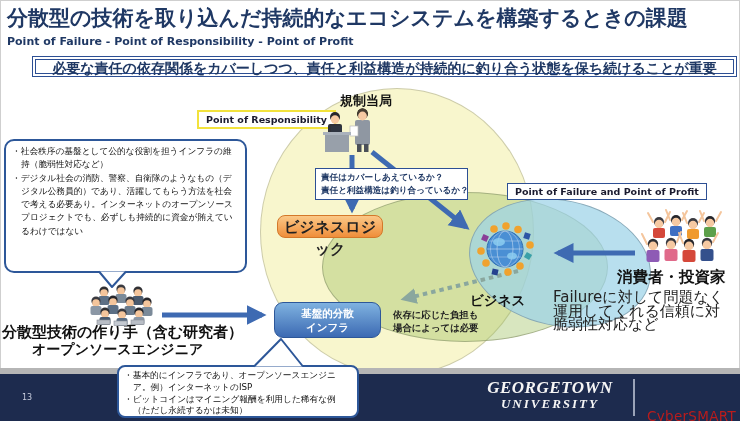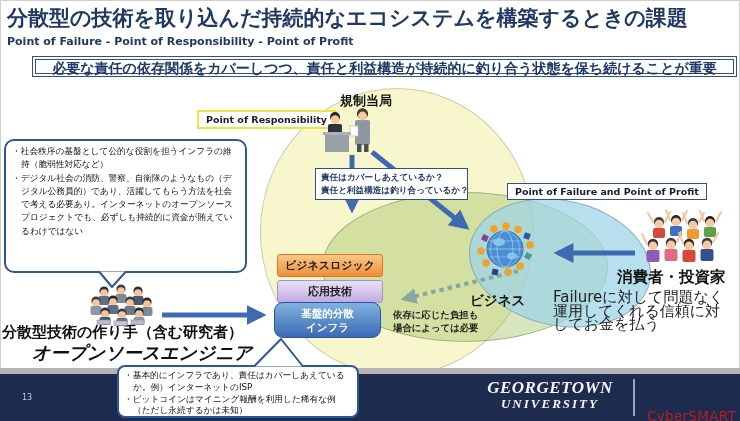--- a/index.html
+++ b/index.html
@@ -21,32 +21,32 @@
   .ell-blue{left:468px;top:200px;width:184px;height:126px;background:rgba(156,210,232,.72);border:1.5px solid rgba(120,150,165,.7);transform:rotate(12deg);z-index:1;}
   
   #arrow-layer{left:0;top:0;z-index:2;pointer-events:none;}
   #top-layer{left:0;top:0;z-index:4;pointer-events:none;}
   
   .lvl3{z-index:3;}
   .por-label{left:197px;top:110px;padding:2px 7px;background:#fff;border:2.5px solid #f2e23c;font-size:9.5px;font-weight:600;color:#1a1a2e;white-space:nowrap;}
   .pofp-label{left:507px;top:183px;padding:2px 7px;background:#fff;border:1.5px solid #2d4f94;font-size:9.5px;font-weight:600;color:#1a1a2e;white-space:nowrap;}
   .qbox{left:315px;top:168px;width:153px;height:32px;background:#fff;border:1.5px solid #2d4f94;box-sizing:border-box;
     font-size:8.6px;line-height:13px;color:#1f3864;font-weight:600;padding:2px 0 0 5px;white-space:nowrap;}
-  .stackbox{width:106px;height:23px;border-radius:3px;box-sizing:border-box;text-align:center;font-weight:bold;font-size:11px;color:#222;margin-top:39px;}
+  .stackbox{width:106px;height:23px;border-radius:8px;box-sizing:border-box;text-align:center;font-weight:bold;font-size:15px;color:#222;}
   .biz-logic{left:277px;top:215px;line-height:22px;background:linear-gradient(#fbc887,#ef8e3a);border:1px solid #d4782a;}
   .app-tech{left:277px;top:241px;line-height:22px;background:linear-gradient(#e9e0f6,#c2abe2);border:1px solid #a78fd2;}
   .infra{left:274px;top:302px;width:107px;height:36px;border-radius:9px;box-sizing:border-box;
     background:linear-gradient(#7fb2e0,#3c6ab3);border:1px solid #2d5799;color:#fff;font-weight:bold;font-size:10.5px;
     text-align:center;line-height:13.5px;padding-top:4px;}
   .actor{font-weight:bold;color:#111;white-space:nowrap;}
   .regulator-label{left:318px;top:92px;font-size:13px;margin-left:22px;}
   .business-label{left:470px;top:292px;font-size:13.5px;}
   .consumers-label{left:617px;top:267px;font-size:15.5px;}
   .makers1{left:2px;top:323px;font-size:15px;}
-  .makers2{left:32px;top:341px;font-size:18px;font-style:italic;}
+  .makers2{left:32px;top:341px;font-size:14px;}
   .note{color:#222;white-space:nowrap;}
   .dep-note{left:393px;top:308px;font-size:9.4px;line-height:13px;font-weight:600;}
   .pay-note{left:553px;top:291px;font-size:15px;line-height:13.5px;font-weight:500;}
   
   .bubble{background:#fff;border:2px solid #2d5799;box-sizing:border-box;color:#111;}
   .left-bubble{left:4px;top:139px;width:243px;height:134px;border-radius:10px;padding:4px 6px;font-size:8.7px;line-height:13.3px;}
   .bottom-bubble{left:117px;top:365px;width:242px;height:53px;border-radius:8px;padding:3px 5px;font-size:8.7px;line-height:11.8px;}
   .bullet{padding-left:9px;text-indent:-9px;}
   
   .gray-strip{left:0;top:368px;width:740px;height:7px;background:#b5b5b5;z-index:2;}
@@ -91,52 +91,51 @@
 
   <div class="abs lvl3 por-label">Point of Responsibility</div>
   <div class="abs lvl3 pofp-label">Point of Failure and Point of Profit</div>
 
   <div class="abs lvl3 qbox">
     <div>責任はカバーしあえているか？</div>
     <div>責任と利益構造は釣り合っているか？</div>
   </div>
 
   <div class="abs lvl3 stackbox biz-logic">ビジネスロジック</div>
-  <div class="abs lvl3 stackbox app-tech">応用技術</div>
   <div class="abs lvl3 infra">
     <div>基盤的分散</div>
     <div>インフラ</div>
   </div>
 
   <div class="abs lvl3 actor regulator-label">規制当局</div>
   <div class="abs lvl3 actor business-label">ビジネス</div>
   <div class="abs lvl3 actor consumers-label">消費者・投資家</div>
   <div class="abs lvl3 actor makers1">分散型技術の作り手（含む研究者）</div>
   <div class="abs lvl3 actor makers2">オープンソースエンジニア</div>
 
   <div class="abs lvl3 note dep-note">
     <div>依存に応じた負担も</div>
     <div>場合によっては必要</div>
   </div>
   <div class="abs lvl3 note pay-note">
     <div>Failureに対して問題なく</div>
     <div>運用してくれる信頼に対</div>
-    <div>してお金を払う</div>
+    <div>脆弱性対応など</div>
   </div>
 
   <div class="abs lvl3 bubble left-bubble">
     <div class="bullet">・社会秩序の基盤として公的な役割を担うインフラの維持（脆弱性対応など）</div>
     <div class="bullet">・デジタル社会の消防、警察、自衛隊のようなもの（デジタル公務員的）であり、活躍してもらう方法を社会で考える必要あり。インターネットのオープンソースプロジェクトでも、必ずしも持続的に資金が賄えているわけではない</div>
   </div>
 
   <div class="abs gray-strip"></div>
   <div class="abs footer-bar"></div>
 
   <div class="abs lvl3 bubble bottom-bubble">
-    <div class="bullet">・基本的にインフラであり、責任はカバーしあえているか。例）インターネットのISP</div>
+    <div class="bullet">・基本的にインフラであり、オープンソースエンジニア。例）インターネットのISP</div>
     <div class="bullet">・ビットコインはマイニング報酬を利用した稀有な例（ただし永続するかは未知）</div>
   </div>
 
   <div class="abs page-num">13</div>
   <div class="abs gu-logo">
     <div class="gu-line1">GEORGETOWN</div>
     <div class="gu-line2">UNIVERSITY</div>
   </div>
   <div class="abs footer-divider"></div>
   <div class="abs brand">CyberSMART</div>

